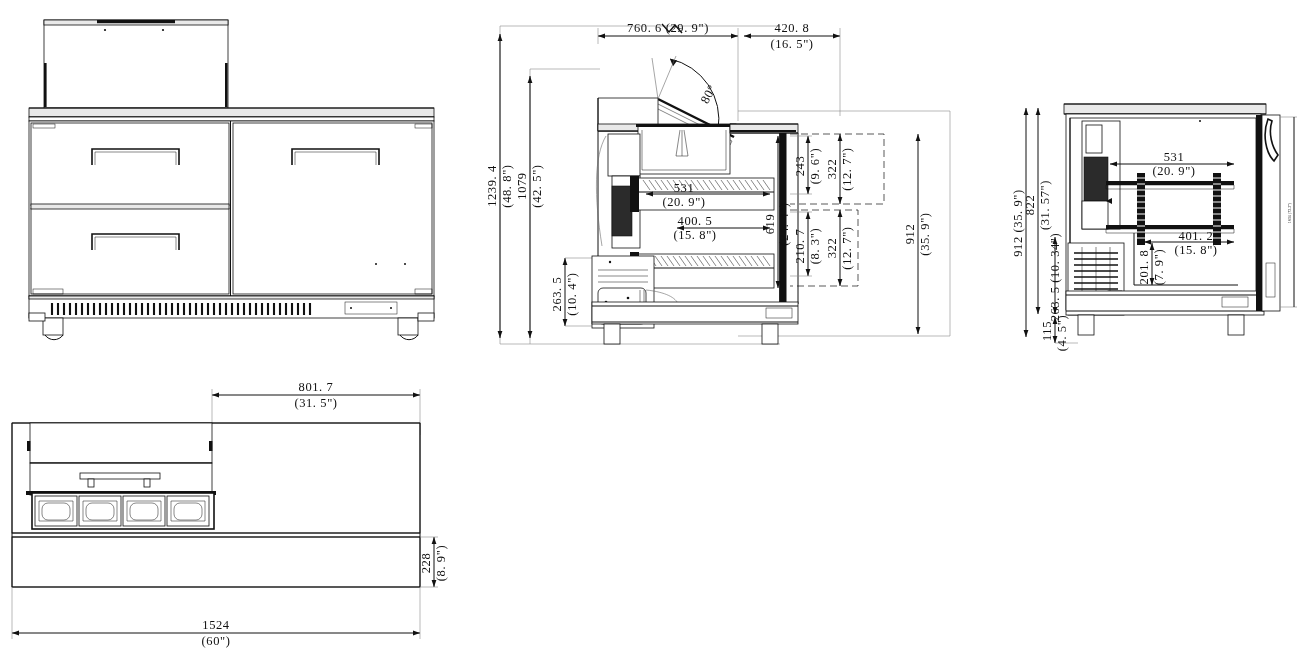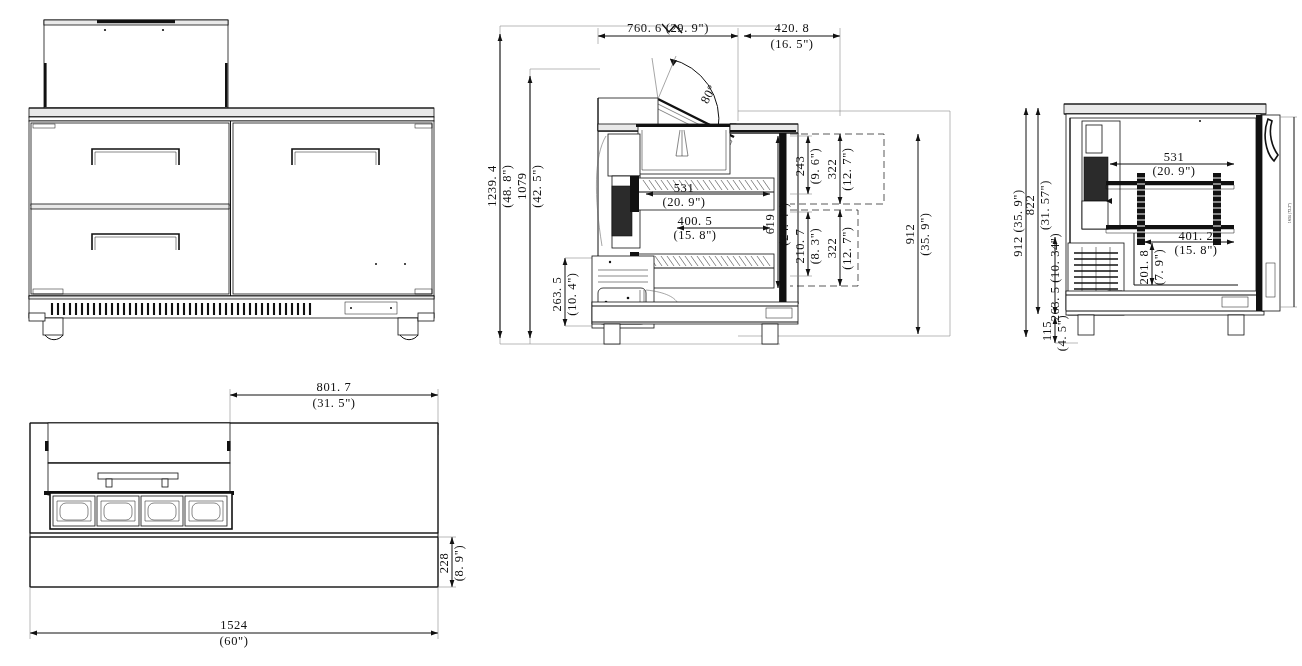--- a/index.html
+++ b/index.html
@@ -572,21 +572,21 @@
   <g>
     <line class="ln" x1="152" y1="148" x2="152" y2="190"></line>
     <path class="fillk" d="M152 148 l-2.4 7 h4.8 z"></path>
     <path class="fillk" d="M152 190 l-2.4 -7 h4.8 z"></path>
     <text class="dim" x="148" y="172" text-anchor="middle" transform="rotate(-90 148 172)">201. 8</text>
     <text class="dim" x="163" y="172" text-anchor="middle" transform="rotate(-90 163 172)">(7. 9")</text>
   </g>
 </svg>
 </div>
 
-<div class="view" style="left:20px;top:375px;width:460px;height:285px;">
+<div class="view" style="left:2px;top:375px;width:460px;height:285px;">
 <svg width="460" height="285" viewBox="0 0 460 285">
 
   <g>
     <line class="ln" x1="210" y1="20" x2="418" y2="20"></line>
     <path class="fillk" d="M210 20 l7 -2.4 v4.8 z"></path>
     <path class="fillk" d="M418 20 l-7 -2.4 v4.8 z"></path>
     <line class="ext" x1="210" y1="14" x2="210" y2="60"></line>
     <line class="ext" x1="418" y1="14" x2="418" y2="60"></line>
     <text class="dim" x="314" y="16" text-anchor="middle">801. 7</text>
     <text class="dim" x="314" y="32" text-anchor="middle">(31. 5")</text>

